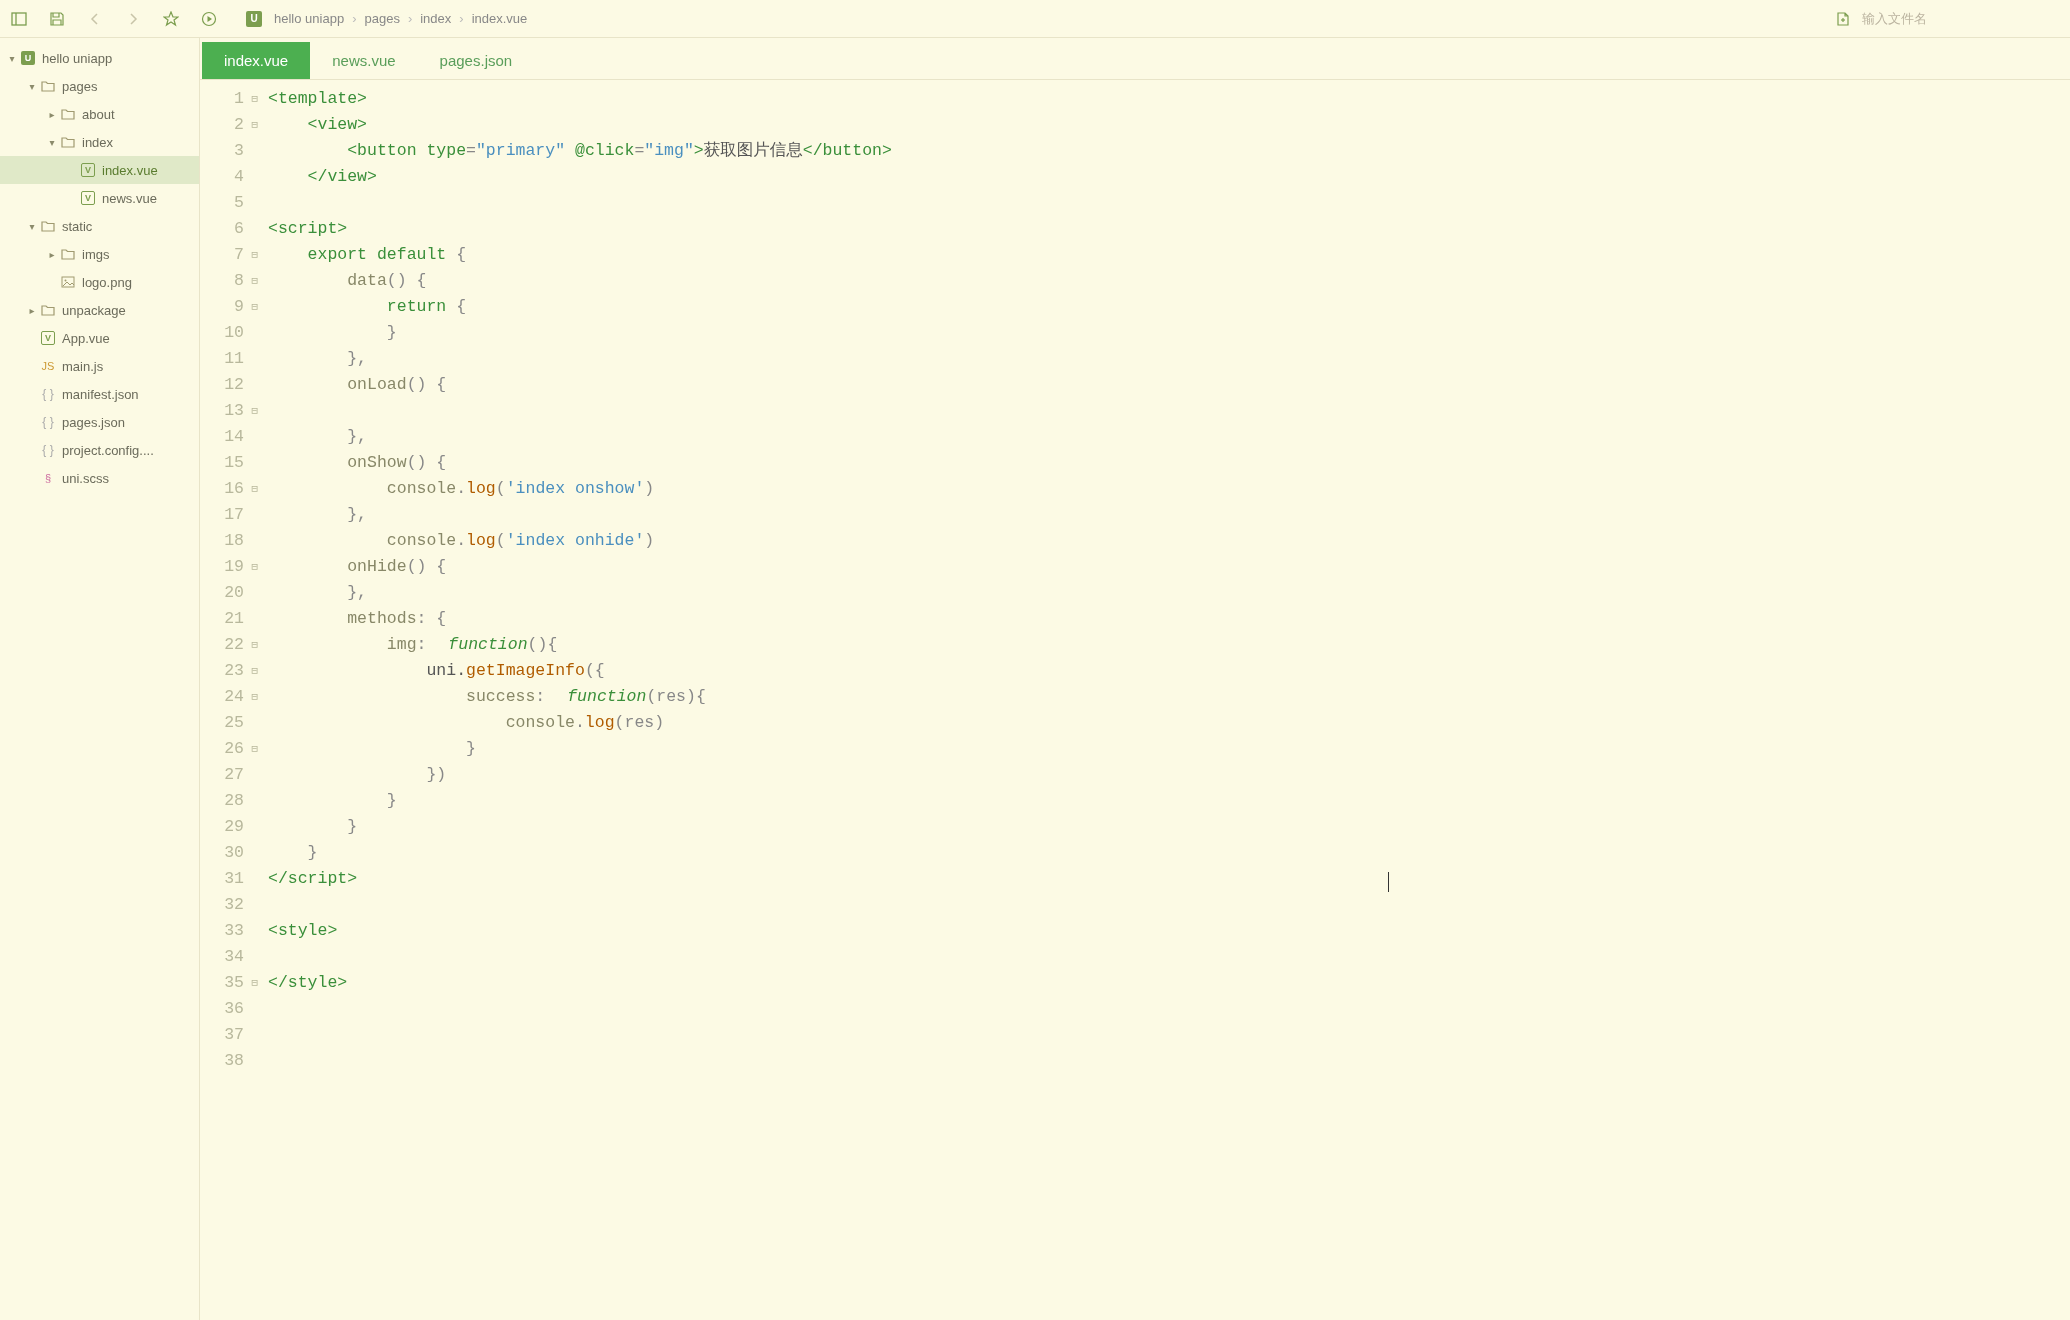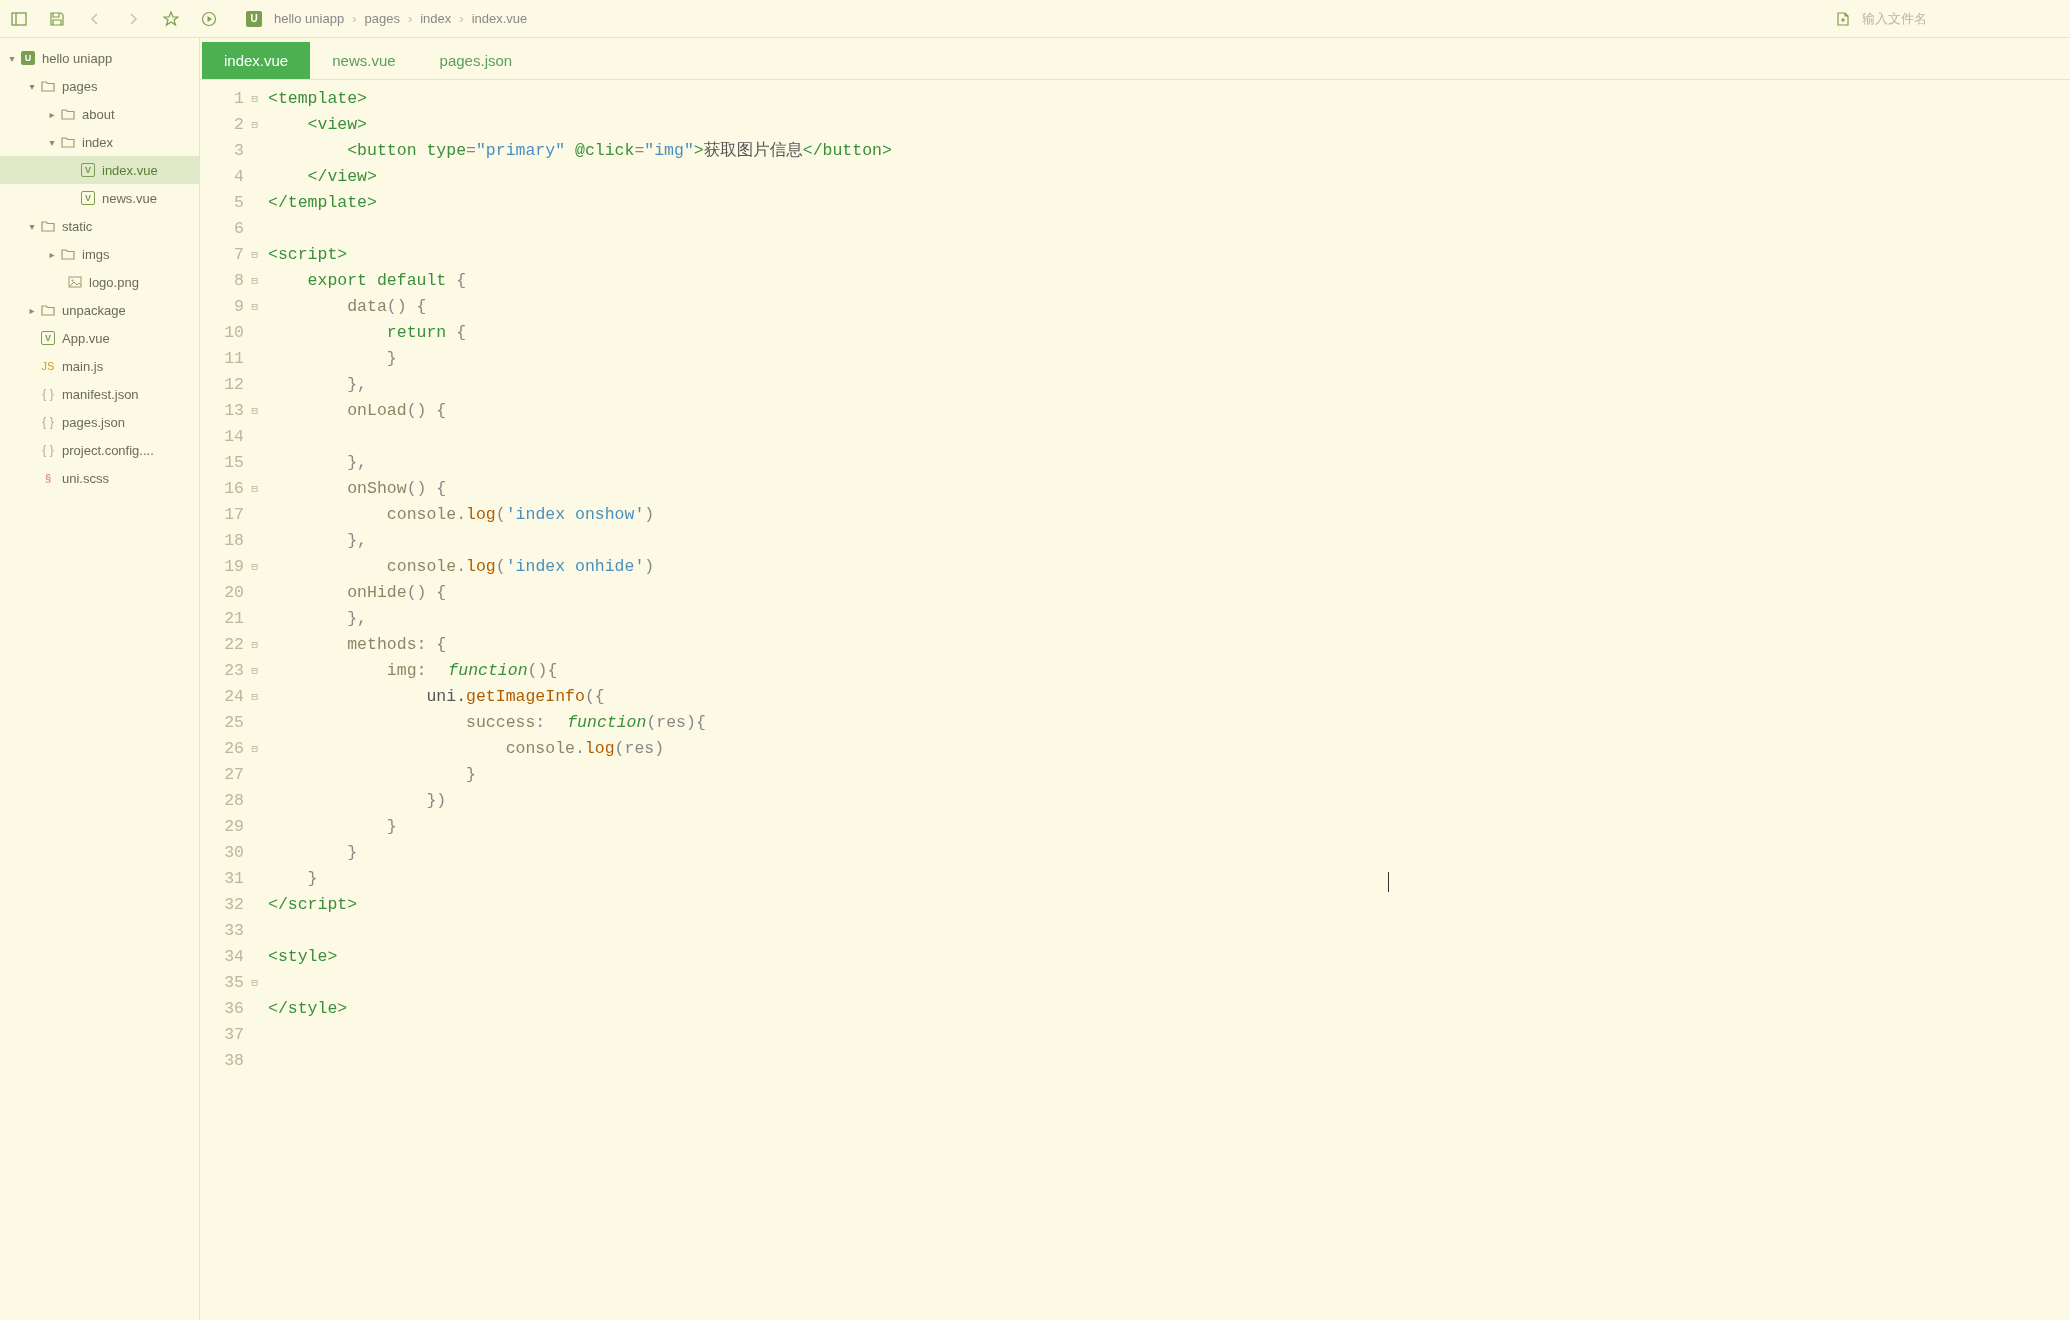--- a/index.html
+++ b/index.html
@@ -317,21 +317,21 @@
       </div>
       <div class="tree-row" style="padding-left: 46px;">
         <span class="tree-chevron">▸</span>
         <span class="tree-icon">
           <svg width="14" height="14" viewBox="0 0 14 14">
             <path d="M1 3 L5 3 L6.5 4.5 L13 4.5 L13 12 L1 12 Z" fill="none" stroke="#a09a70" stroke-width="1.2"></path>
           </svg>
         </span>
         <span>imgs</span>
       </div>
-      <div class="tree-row" style="padding-left: 46px; margin-left: 7px;">
+      <div class="tree-row" style="padding-left: 46px;">
         <span class="tree-chevron"></span>
         <span class="tree-icon">
           <svg width="14" height="14" viewBox="0 0 14 14">
             <rect x="1" y="2" width="12" height="10" fill="none" stroke="#a09a70" stroke-width="1"></rect>
             <circle cx="4.5" cy="5.5" r="1" fill="#a09a70"></circle>
             <path d="M2 11 L6 7 L9 10 L11 8 L13 10" fill="none" stroke="#a09a70" stroke-width="1"></path>
           </svg>
         </span>
         <span>logo.png</span>
       </div>
@@ -548,21 +548,20 @@
             <span class="gutter-num">38</span>
             <span class="gutter-fold"></span>
           </div>
         </div>
       <div class="code-content" id="code-root">
         <div class="text-cursor"></div>
       <div class="code-line"><span class="t-tag">&lt;template&gt;</span></div>
           <div class="code-line"><span class="t-plain">    </span><span class="t-tag">&lt;view&gt;</span></div>
           <div class="code-line"><span class="t-plain">        </span><span class="t-tag">&lt;button </span><span class="t-attr">type</span><span class="t-punc">=</span><span class="t-str">"primary"</span><span class="t-plain"> </span><span class="t-attr">@click</span><span class="t-punc">=</span><span class="t-str">"img"</span><span class="t-tag">&gt;</span><span class="t-plain">获取图片信息</span><span class="t-tag">&lt;/button&gt;</span></div>
           <div class="code-line"><span class="t-plain">    </span><span class="t-tag">&lt;/view&gt;</span></div>
-          <div class="code-line"><span class="t-tag">&lt;/template&gt;</span></div>
           <div class="code-line"><span class="t-plain"></span></div>
           <div class="code-line"><span class="t-tag">&lt;script&gt;</span></div>
           <div class="code-line"><span class="t-plain">    </span><span class="t-kw">export</span><span class="t-plain"> </span><span class="t-kw">default</span><span class="t-plain"> </span><span class="t-punc">{</span></div>
           <div class="code-line"><span class="t-plain">        </span><span class="t-prop">data</span><span class="t-punc">() {</span></div>
           <div class="code-line"><span class="t-plain">            </span><span class="t-kw">return</span><span class="t-plain"> </span><span class="t-punc">{</span></div>
           <div class="code-line"><span class="t-plain">            </span><span class="t-punc">}</span></div>
           <div class="code-line"><span class="t-plain">        </span><span class="t-punc">},</span></div>
           <div class="code-line"><span class="t-plain">        </span><span class="t-prop">onLoad</span><span class="t-punc">() {</span></div>
           <div class="code-line"><span class="t-plain">            </span></div>
           <div class="code-line"><span class="t-plain">        </span><span class="t-punc">},</span></div>

